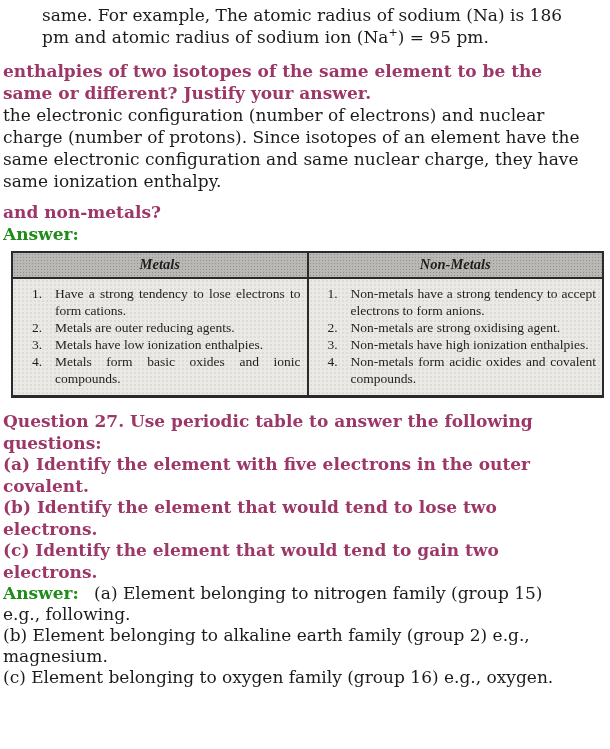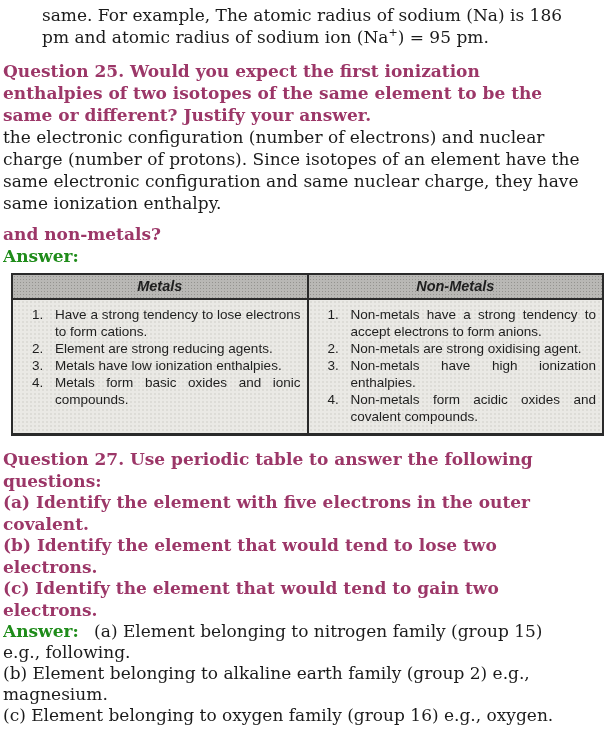--- a/index.html
+++ b/index.html
@@ -43,21 +43,21 @@
     font-size: 11px;
     vertical-align: super;
     line-height: 0;
   }
   
   .cmp-table-wrap { margin: 6px 0 0 8px; }
   table.cmp {
     border-collapse: collapse;
     width: 593px;
     table-layout: fixed;
-    font-family: Liberation Sans, sans-serif;
+    font-family: Liberation Serif, serif;
     font-size: 13.5px;
     color: #1e1e1e;
   }
   table.cmp th {
     border: 2px solid #2a2a2a;
     border-bottom: 2px solid #2a2a2a;
     background-color: #b9b8b5;
     background-image: radial-gradient(#94938f 1px, rgba(0,0,0,0) 1px);
     background-size: 3px 3px;
     font-weight: bold;
@@ -100,21 +100,20 @@
 <body>
 
 <div class="page">
 
   <div class="intro">
     <div class="ln">same. For example, The atomic radius of sodium (Na) is 186</div>
     <div class="ln"><span>pm and atomic radius of sodium ion (Na</span><sup class="ion">+</sup><span>) = 95 pm.</span></div>
   </div>
 
   <div class="question q25">
-    <div class="ln">Question 25. Would you expect the first ionization</div>
     <div class="ln">enthalpies of two isotopes of the same element to be the</div>
     <div class="ln">same or different? Justify your answer.</div>
   </div>
   <div class="answer">
     <div class="ln">the electronic configuration (number of electrons) and nuclear</div>
     <div class="ln">charge (number of protons). Since isotopes of an element have the</div>
     <div class="ln">same electronic configuration and same nuclear charge, they have</div>
     <div class="ln">same ionization enthalpy.</div>
   </div>
 
@@ -129,21 +128,21 @@
         <tr>
           <th>Metals</th>
           <th>Non-Metals</th>
         </tr>
       </thead>
       <tbody>
         <tr>
           <td>
             <ol class="cmp-list">
               <li>Have a strong tendency to lose electrons to form cations.</li>
-              <li>Element are strong reducing agents.</li>
+              <li>Metals are outer reducing agents.</li>
               <li>Metals have low ionization enthalpies.</li>
               <li>Metals form basic oxides and ionic compounds.</li>
             </ol>
           </td>
           <td>
             <ol class="cmp-list">
               <li>Non-metals have a strong tendency to accept electrons to form anions.</li>
               <li>Non-metals are strong oxidising agent.</li>
               <li>Non-metals have high ionization enthalpies.</li>
               <li>Non-metals form acidic oxides and covalent compounds.</li>

